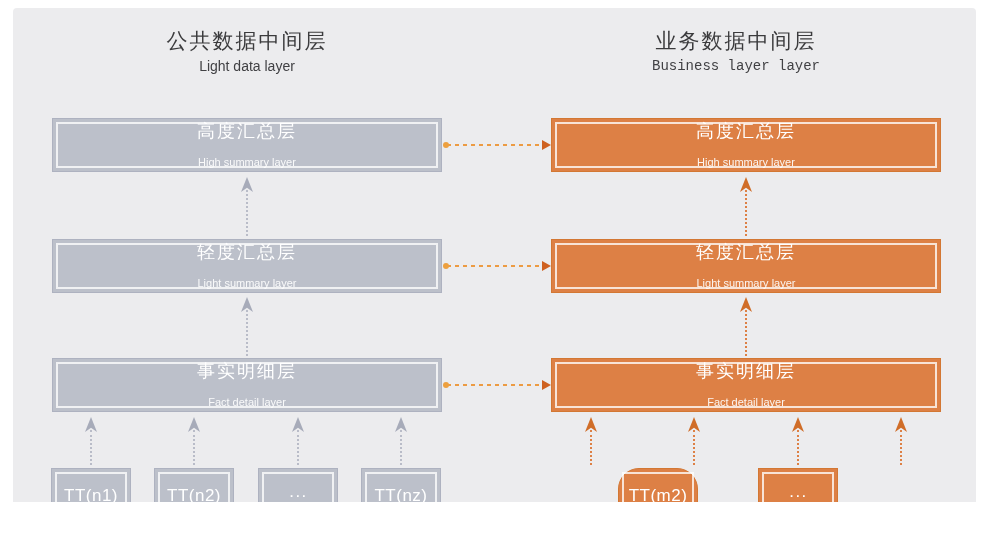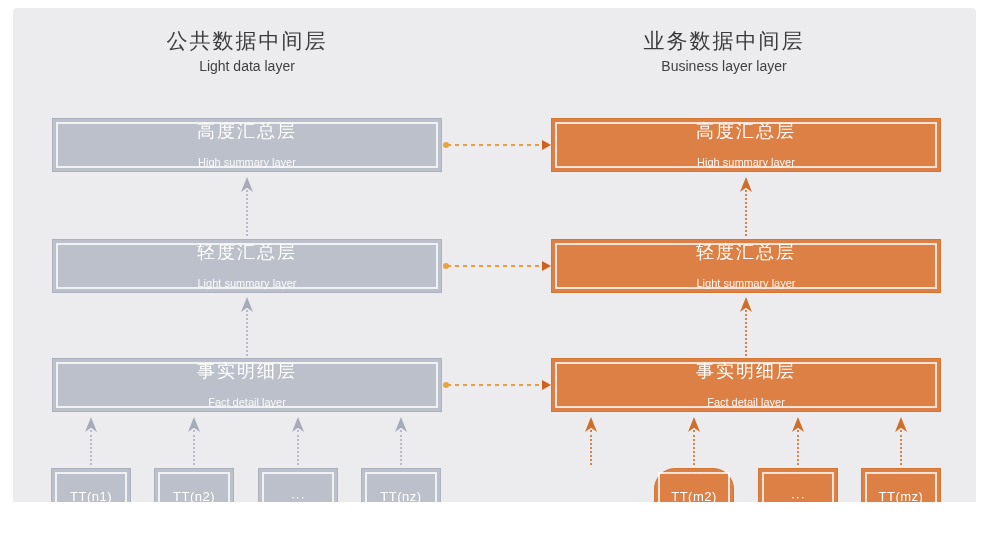--- a/index.html
+++ b/index.html
@@ -16,21 +16,21 @@
   .layer-box { position:absolute; width:390px; height:54px; display:flex; flex-direction:column;
                align-items:center; justify-content:center; text-align:center;gap:13px; }
   .layer-box::after { content:""; position:absolute; inset:3px; border:2px solid rgba(255,255,255,0.78); pointer-events:none; }
   .layer-box .zh { color:#ffffff; font-size:18px; letter-spacing:2px; line-height:1.1; }
   .layer-box .en { color:rgba(255,255,255,0.92); font-size:11px; margin-top:1px; }
   .gray-box  { background:#bcc0ca; border:1px solid #aeb2c0; }
   .orange-box{ background:#dd8045; border:1px solid #d37733; }
 
   
   .tt-box { position:absolute; top:468px; width:80px; height:56px; display:flex; align-items:center;
-            justify-content:center; color:#ffffff; font-size:13px; letter-spacing:0.5px; }
+            justify-content:center; color:#ffffff; font-size:17px; letter-spacing:0.5px; }
   .tt-box::after { content:""; position:absolute; inset:3px; border:2px solid rgba(255,255,255,0.78); pointer-events:none; }
 
   
   .va { position:absolute; width:12px; display:flex; flex-direction:column; align-items:center; }
   .va .vh { flex:0 0 15px; width:12px; background:var(--head); clip-path:polygon(50% 0, 100% 100%, 50% 72%, 0 100%); }
   .va .vl { flex:1; width:0; border-left:2px dotted var(--line); margin-top:-2px; }
   .va.g { --head:#a7abb9; --line:#b9bcc8; }
   .va.o { --head:#d06d28; --line:#dd8045; }
   .va.layer { height:59px; }
   .va.src   { top:417px; height:48px; }
@@ -45,21 +45,21 @@
 </head>
 <body>
 
 <div class="canvas">
   <div class="panel"></div>
 
   <div class="col-title" style="left:52px;">
     <div class="zh">公共数据中间层</div>
     <div class="en">Light data layer</div>
   </div>
-  <div class="col-title" style="left:529px;">
+  <div class="col-title" style="left:541px;font-family:Liberation Mono, monospace;">
     <div class="zh">业务数据中间层</div>
     <div class="en">Business layer layer</div>
   </div>
 
   <div class="layer-box gray-box" style="left:52px; top:118px;">
     <div class="zh">高度汇总层</div>
     <div class="en">High summary layer</div>
   </div>
   <div class="layer-box gray-box" style="left:52px; top:239px;">
     <div class="zh">轻度汇总层</div>
@@ -81,23 +81,22 @@
   <div class="layer-box orange-box" style="left:551px; top:358px;">
     <div class="zh">事实明细层</div>
     <div class="en">Fact detail layer</div>
   </div>
 
   <div class="tt-box gray-box" style="left:51px;">TT(n1)</div>
   <div class="tt-box gray-box" style="left:154px;">TT(n2)</div>
   <div class="tt-box gray-box" style="left:258px;">···</div>
   <div class="tt-box gray-box" style="left:361px;">TT(nz)</div>
 
-  <div class="tt-box orange-box" style="left:654px;border-radius:21px;">TT(m2)</div>
+  <div class="tt-box orange-box" style="left:618px;border-radius:21px;">TT(m2)</div>
   <div class="tt-box orange-box" style="left:758px;">···</div>
-  <div class="tt-box orange-box" style="left:861px;">TT(mz)</div>
 
   <div class="va g layer" style="left:241px; top:177px;">
       <div class="vh"></div>
       <div class="vl"></div>
     </div>
   <div class="va g layer" style="left:241px; top:297px;">
       <div class="vh"></div>
       <div class="vl"></div>
     </div>
 

